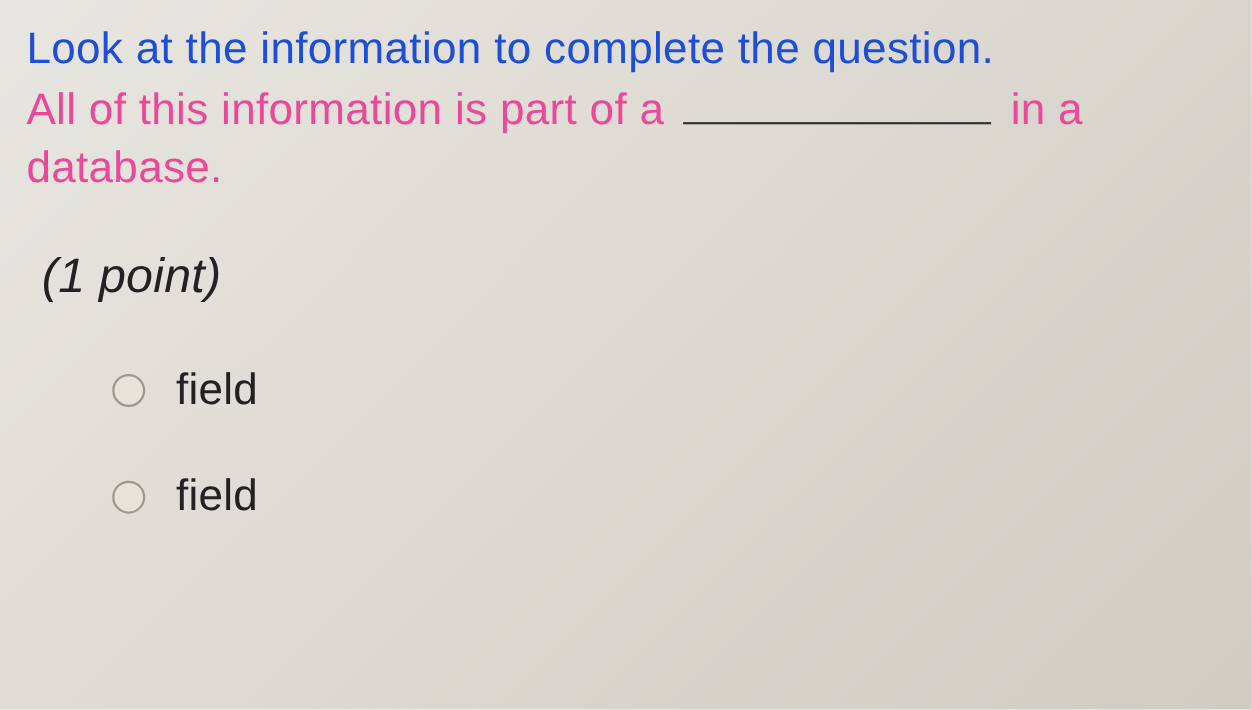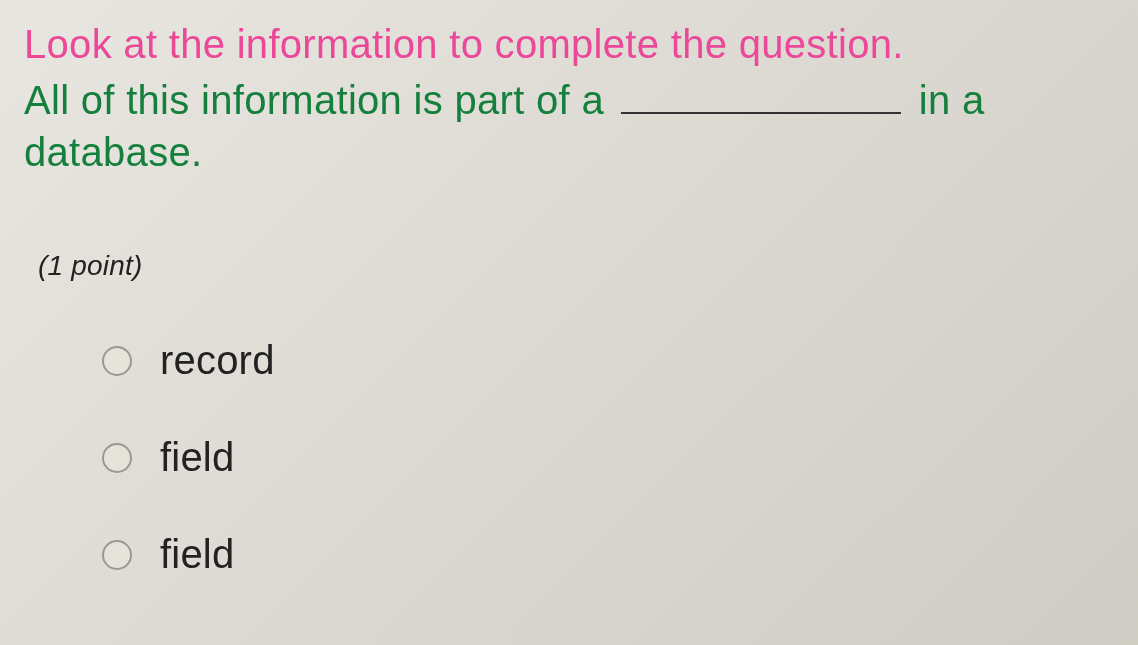--- a/index.html
+++ b/index.html
@@ -13,42 +13,42 @@
       background: linear-gradient(135deg, #e8e6e0 0%, #dcd9d2 50%, #cfccc4 100%);
       font-family: Arial, Helvetica, sans-serif;
       color: #1a1a1a;
       padding: 18px 20px 20px 24px;
       position: relative;
       overflow: hidden;
     }
     .question-line1 {
       font-size: 40px;
       line-height: 1.3;
-      color: #ec4899;
+      color: #1d4ed8;
       letter-spacing: 0.3px;
     }
     .question-line2 {
       font-size: 40px;
       line-height: 1.3;
-      color: #15803d;
+      color: #ec4899;
       letter-spacing: 0.3px;
       margin-top: 4px;
     }
     .blank {
       display: inline-block;
       border-bottom: 2px solid #333;
       width: 280px;
       margin: 0 6px;
       vertical-align: baseline;
     }
     .points {
-      font-size: 28px;
+      font-size: 44px;
       font-style: italic;
       color: #222;
-      margin-top: 72px;
+      margin-top: 48px;
       margin-left: 14px;
       letter-spacing: 0.2px;
     }
     .options {
       margin-top: 56px;
       margin-left: 78px;
     }
     .option {
       display: flex;
       align-items: center;
@@ -75,23 +75,19 @@
 <div class="question-line1">Look at the information to complete the question.</div>
 <div class="question-line2">
   <span>All of this information is part of a </span><span class="blank"></span><span> in a database.</span>
 </div>
 
 <div class="points">(1 point)</div>
 
 <div class="options">
   <div class="option">
     <div class="radio"></div>
-    <div class="option-label">record</div>
-  </div>
-  <div class="option">
-    <div class="radio"></div>
     <div class="option-label">field</div>
   </div>
   <div class="option">
     <div class="radio"></div>
     <div class="option-label">field</div>
   </div>
 </div>
 
 </body></html>

